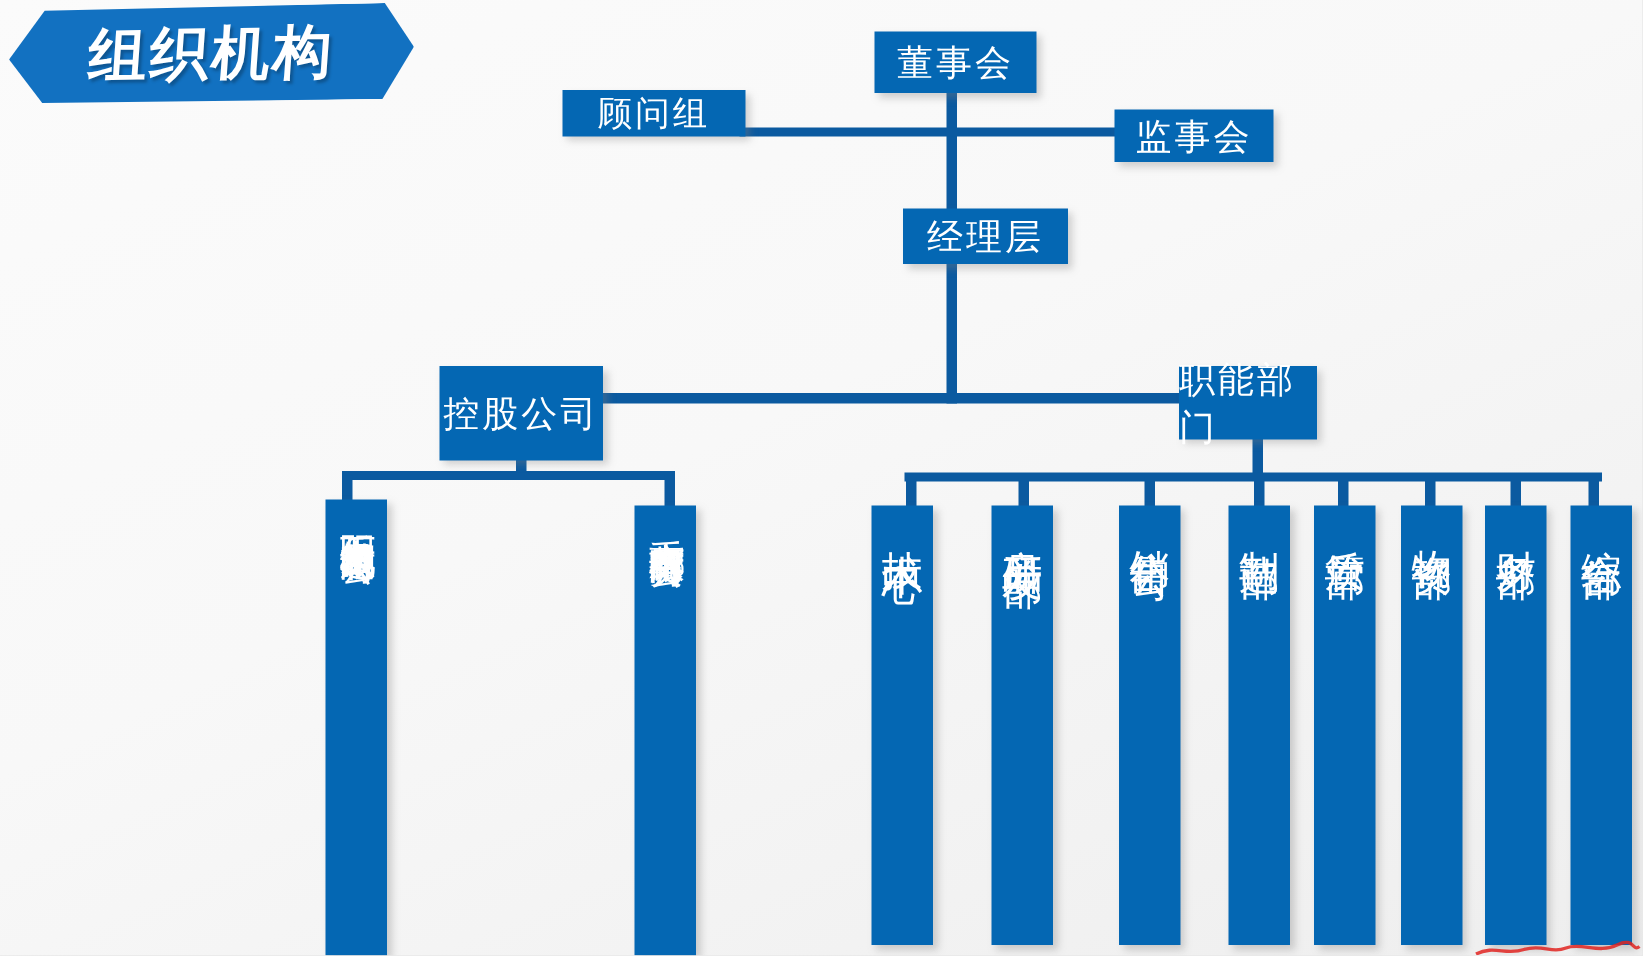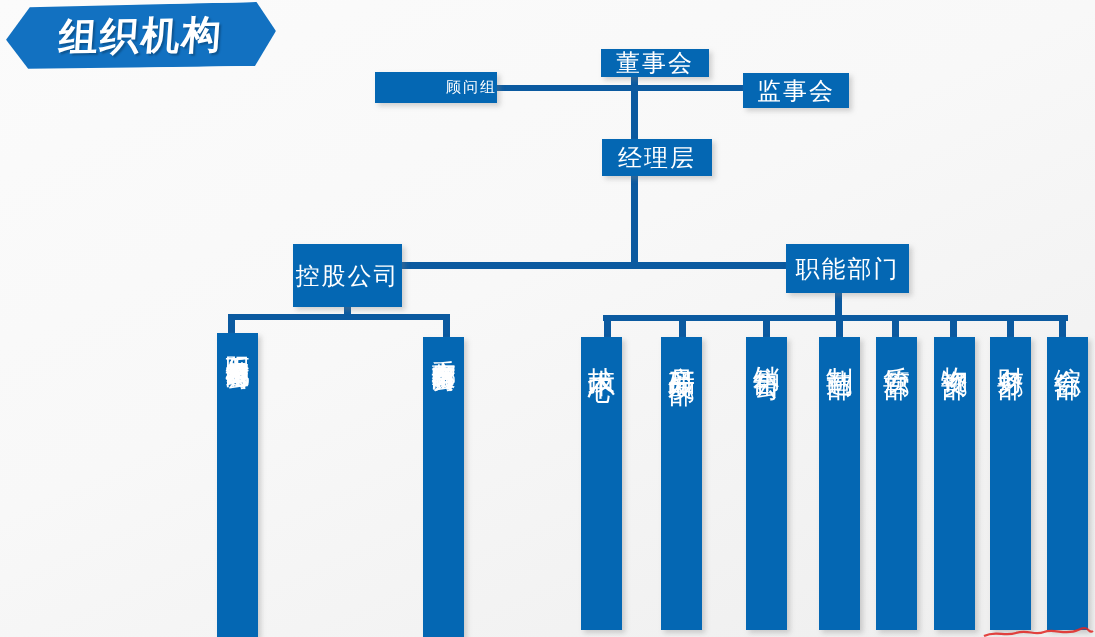--- a/index.html
+++ b/index.html
@@ -73,36 +73,36 @@
   <div class="line" style="left:603px;top:315px;width:465px;height:6px;"></div>
   <div class="line" style="left:604px;top:318px;width:7px;height:20px;"></div>
   <div class="line" style="left:679px;top:318px;width:7px;height:20px;"></div>
   <div class="line" style="left:763px;top:318px;width:7px;height:20px;"></div>
   <div class="line" style="left:836px;top:318px;width:7px;height:20px;"></div>
   <div class="line" style="left:892px;top:318px;width:7px;height:20px;"></div>
   <div class="line" style="left:950px;top:318px;width:7px;height:20px;"></div>
   <div class="line" style="left:1007px;top:318px;width:7px;height:20px;"></div>
   <div class="line" style="left:1059px;top:318px;width:7px;height:20px;"></div>
 
-  <div class="node" style="left:601px;top:21px;width:108px;height:28px;margin-top:28px;">
+  <div class="node" style="left:583px;top:21px;width:108px;height:41px;">
     <span>董事会</span>
   </div>
-  <div class="node" style="left:375px;top:72px;width:122px;height:31px;font-size:15px;justify-content:flex-end;">
+  <div class="node" style="left:375px;top:60px;width:122px;height:31px;font-size:23px;">
     <span>顾问组</span>
   </div>
   <div class="node" style="left:743px;top:73px;width:106px;height:35px;">
     <span>监事会</span>
   </div>
   <div class="node" style="left:587px;top:139px;width:110px;height:37px;margin-left:15px;">
     <span>经理层</span>
   </div>
   <div class="node" style="left:293px;top:244px;width:109px;height:63px;">
     <span>控股公司</span>
   </div>
-  <div class="node" style="left:786px;top:244px;width:123px;height:49px;">
+  <div class="node" style="left:786px;top:244px;width:92px;height:49px;">
     <span>职能部门</span>
   </div>
 
   <div class="vbox sub" style="left:217px;top:333px;height:304px;">
     <span>岳阳万力机械制造有限公司</span>
   </div>
   <div class="vbox sub" style="left:423px;top:337px;height:300px;">
     <span>重庆中都商贸有限公司</span>
   </div>
 

